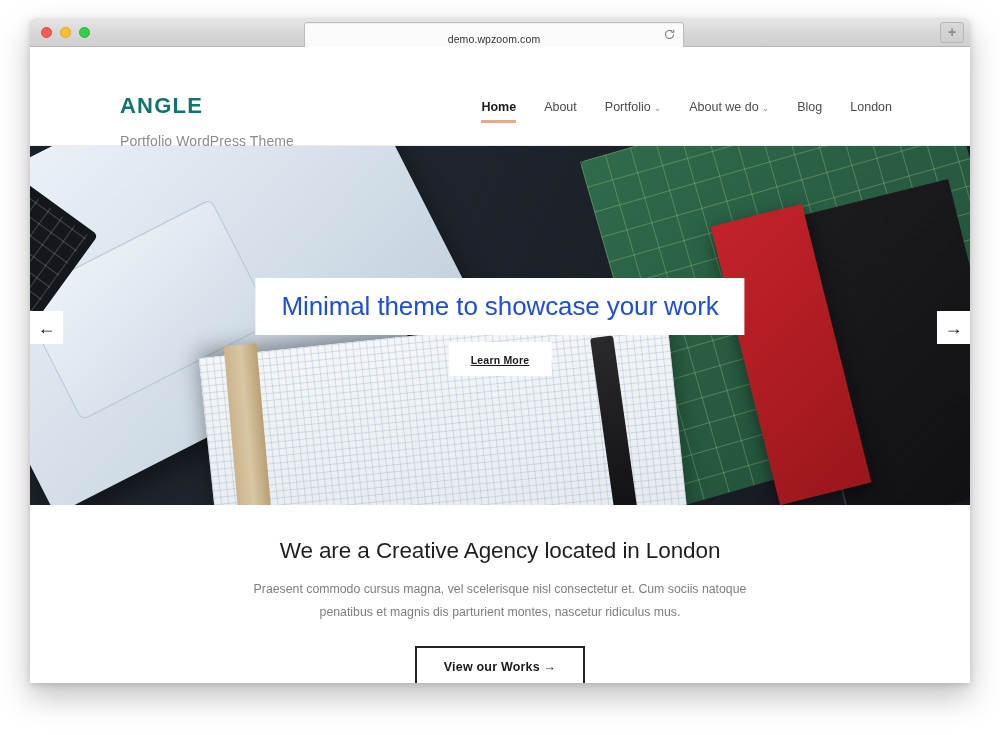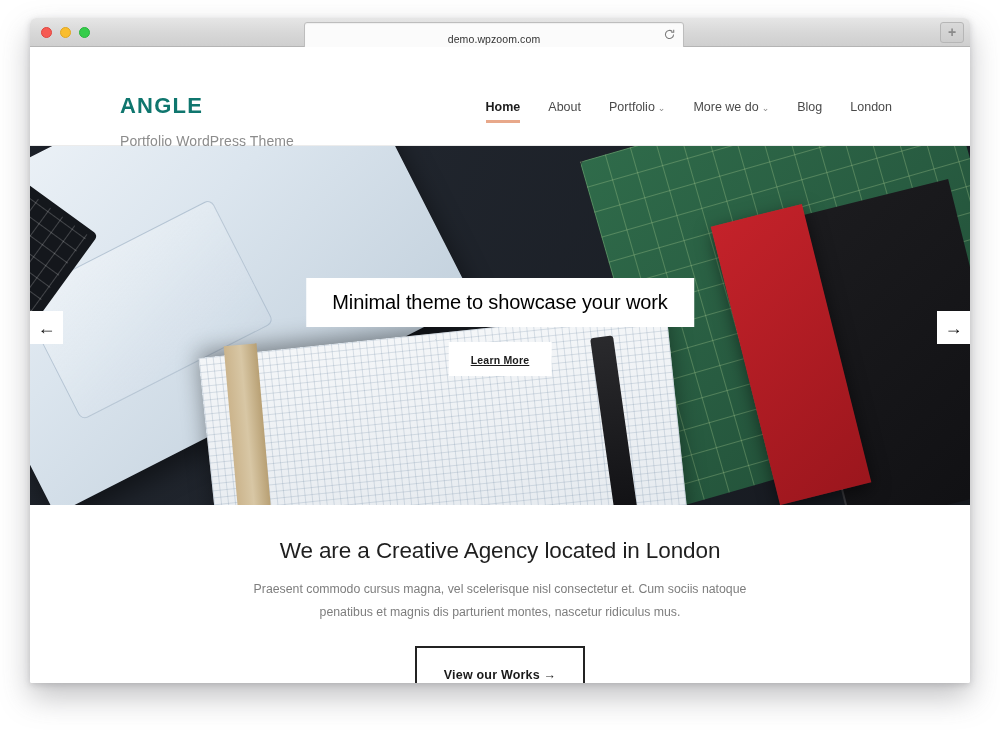--- a/index.html
+++ b/index.html
@@ -278,22 +278,22 @@
   .slide-caption {
     position: absolute;
     left: 50%;
     top: 132px;
     transform: translateX(-50%);
     background: #ffffff;
     padding: 13px 26px;
     white-space: nowrap;
   }
   .slide-caption span {
-    font-size: 20px;
-    color: #000000;
+    font-size: 26px;
+    color: #1d4ed8;
     letter-spacing: -.1px;
   }
 
   .slide-cta {
     position: absolute;
     left: 50%;
     top: 196px;
     transform: translateX(-50%);
     background: #ffffff;
     padding: 8px 22px;
@@ -341,21 +341,21 @@
   .intro-text {
     margin: 14px auto 0 auto;
     width: 545px;
     font-size: 12.3px;
     line-height: 1.85;
     color: #7e7e7e;
   }
   .intro-button {
     display: inline-block;
     margin-top: 23px;
-    padding: 20px 27px;
+    padding: 12px 27px;
     border: 2px solid #232323;
     font-size: 12.5px;
     font-weight: 700;
     color: #1a1a1a;
     letter-spacing: .2px;
     cursor: pointer;
     background: #ffffff;
   }
   .section-divider {
     position: absolute;
@@ -401,21 +401,21 @@
       <div class="nav-item active">
         <span>Home</span>
       </div>
       <div class="nav-item">
         <span>About</span>
       </div>
       <div class="nav-item">
         <span>Portfolio</span><span class="caret">⌄</span>
       </div>
       <div class="nav-item">
-        <span>More we do</span><span class="caret">⌄</span>
+        <span>About we do</span><span class="caret">⌄</span>
       </div>
       <div class="nav-item">
         <span>Blog</span>
       </div>
       <div class="nav-item">
         <span>London</span>
       </div>
     </nav>
   </div>
 

